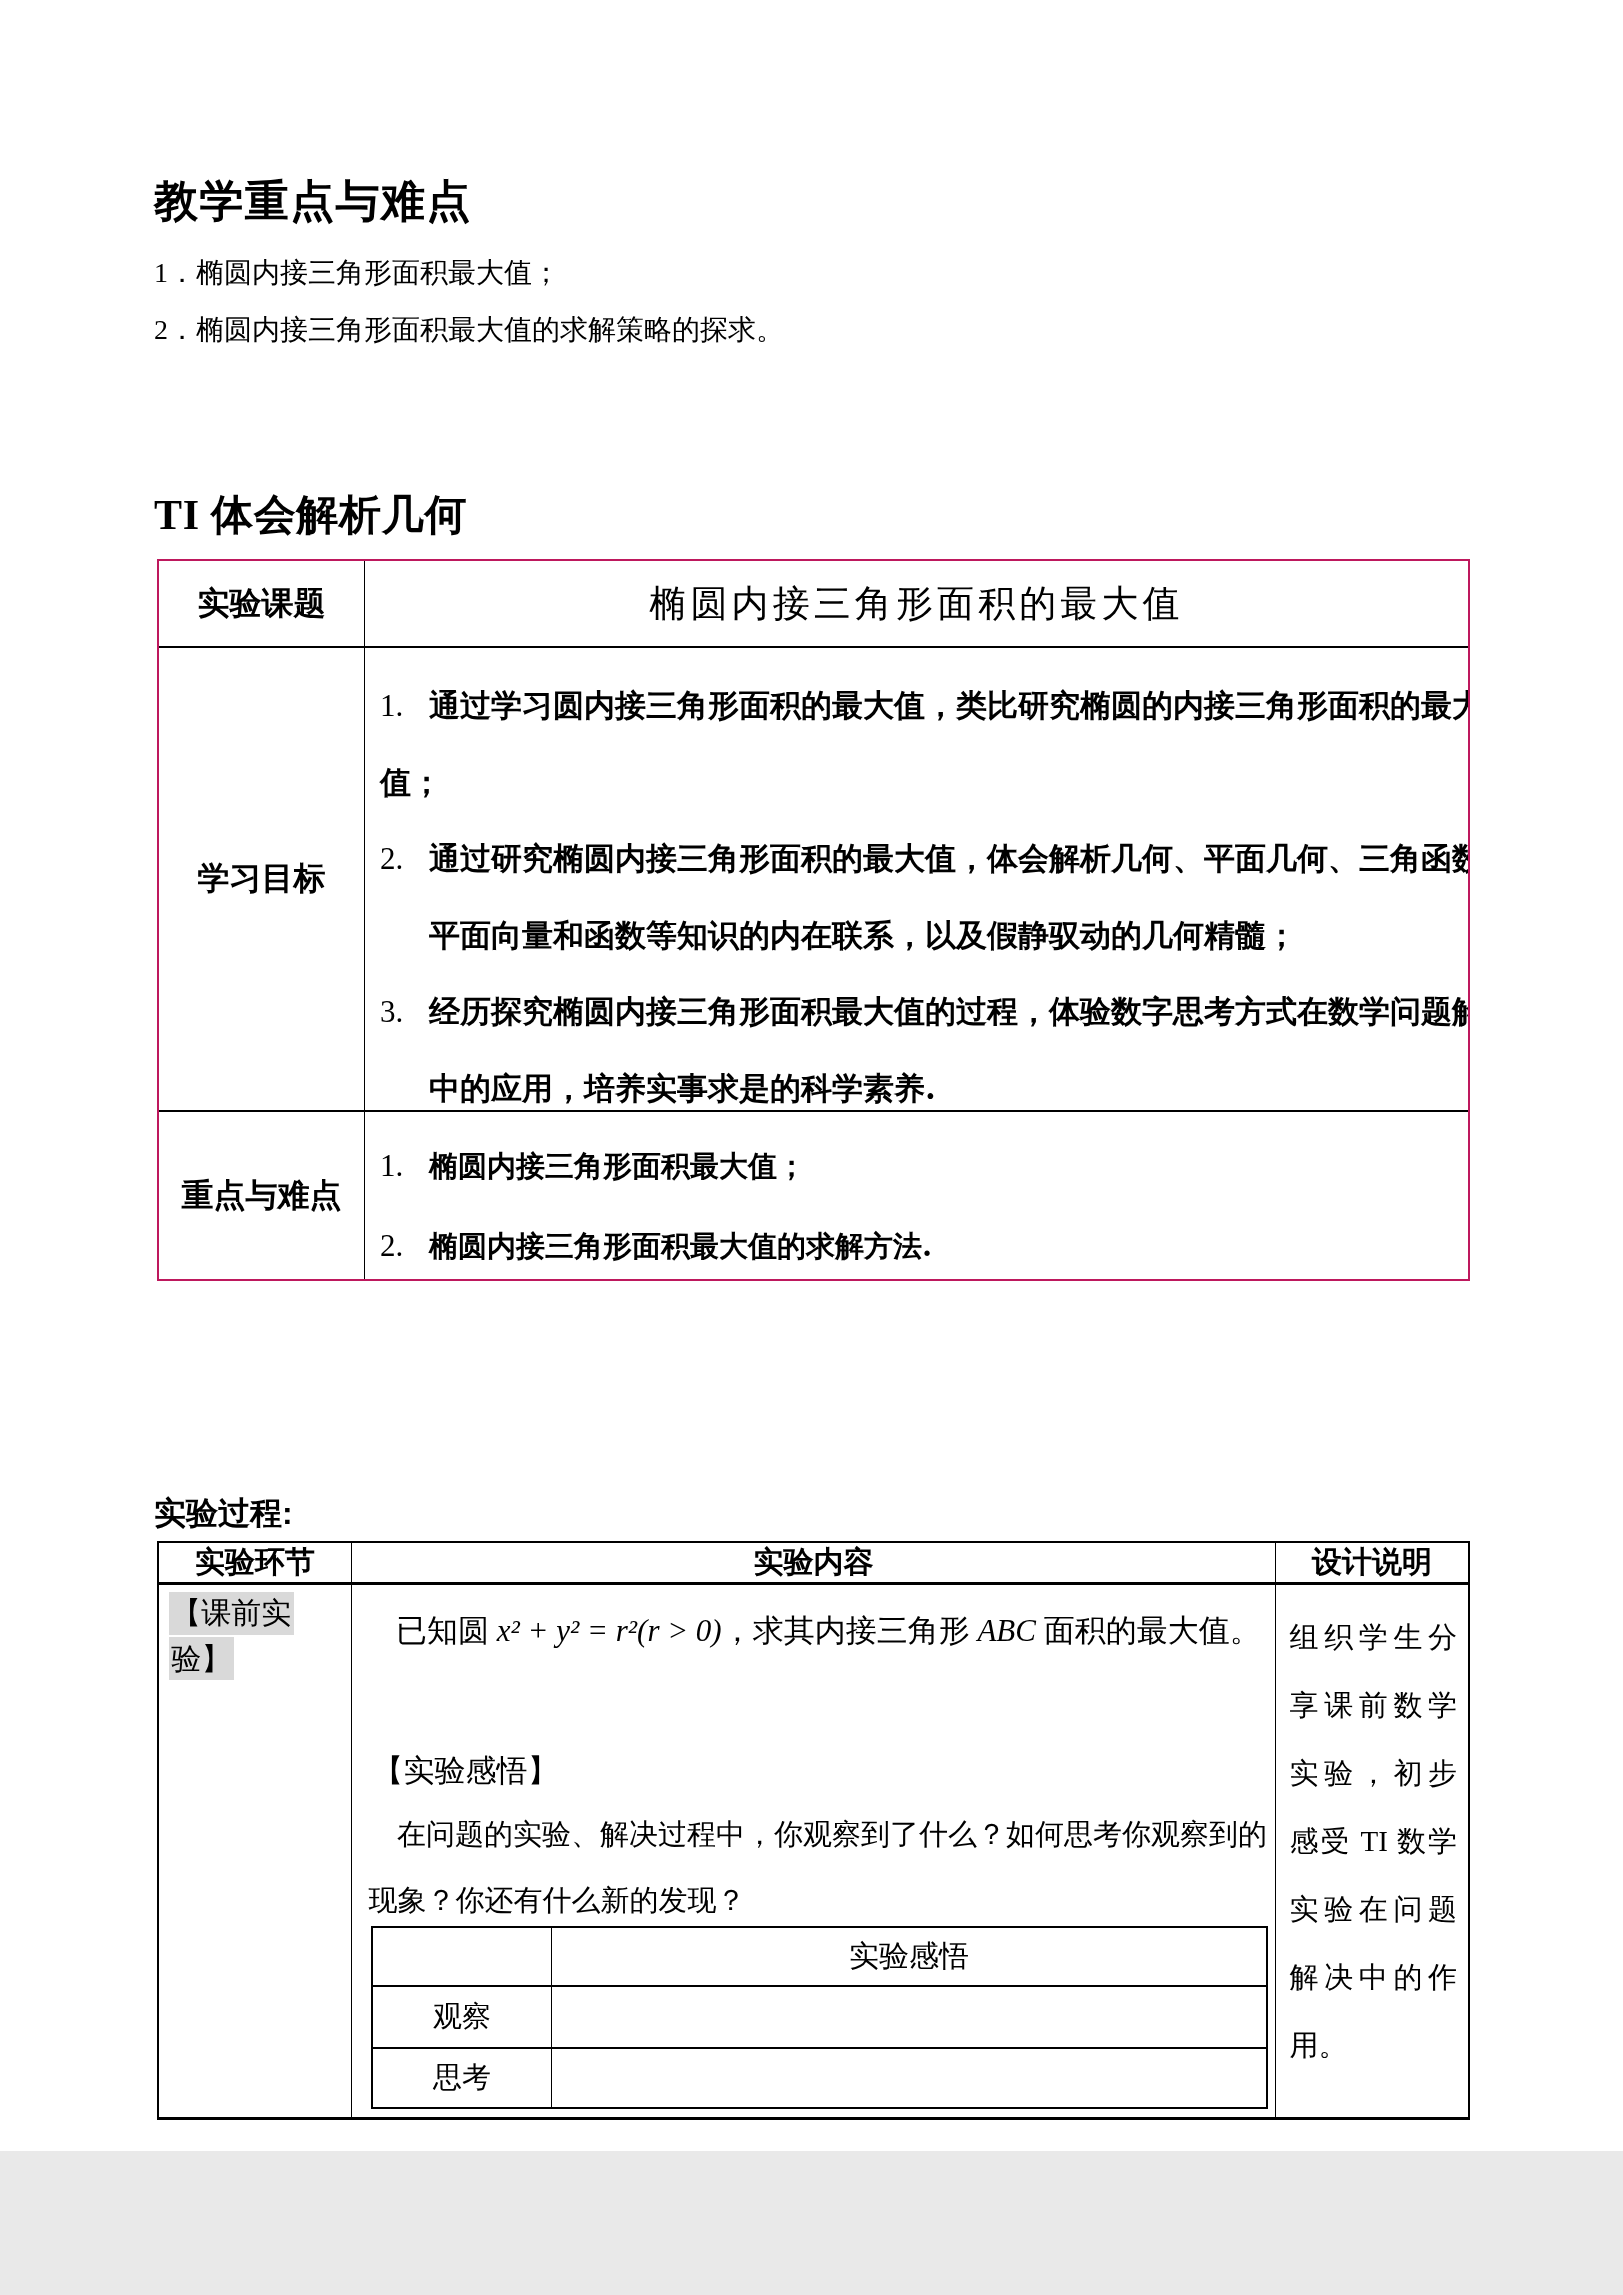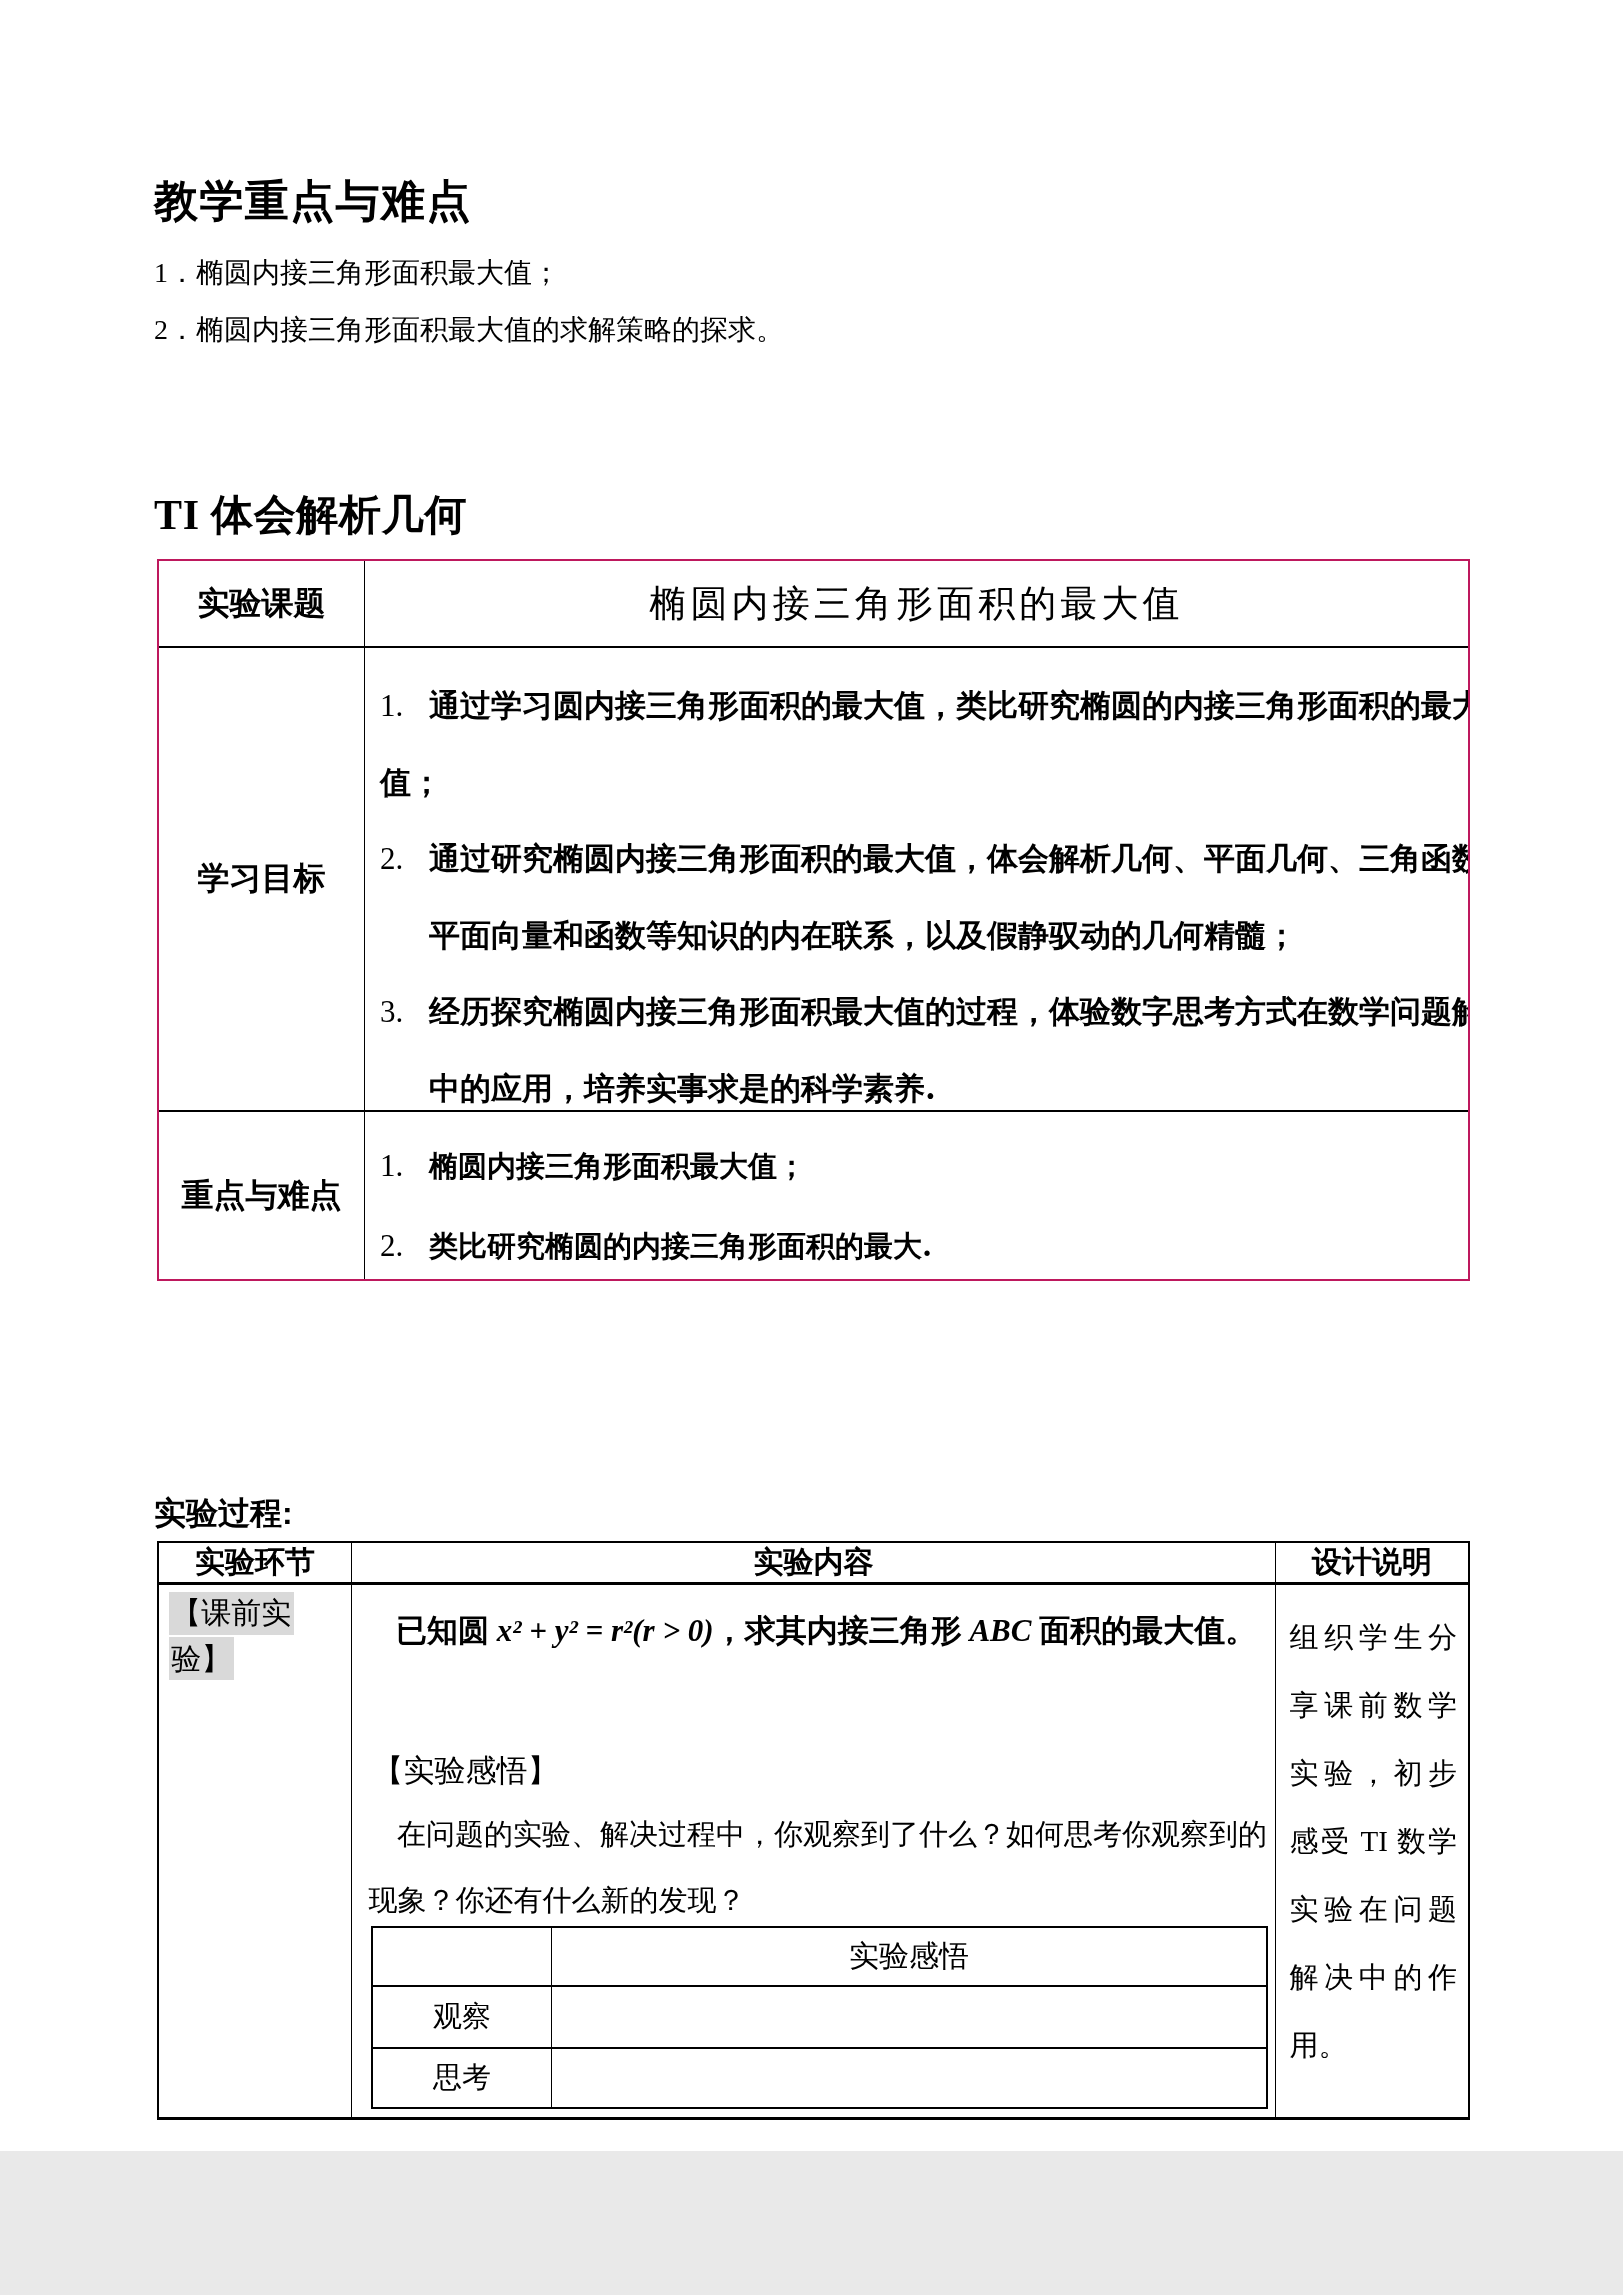--- a/index.html
+++ b/index.html
@@ -79,21 +79,21 @@
   .c2 { width:924px; border-right:1.4px solid #000; position:relative; overflow:hidden; }
   .c3 { flex:1; }
   .c1.body { padding:6.8px 0 0 9.5px; }
   .hl-line {
     display:inline-block; background:#d9d9d9;
     font-family:"Liberation Sans", sans-serif;
     font-size:30px; line-height:40px; padding:1.4px 2.7px; margin-bottom:2.7px;
   }
   .problem {
     position:absolute; left:44px; top:24.5px;
-    font-size:31px; white-space:nowrap;font-weight:bold;
+    font-size:31px; white-space:nowrap;
   }
   .problem .math { font-style:italic; font-family:"Liberation Serif", serif; }
   .ganwu-label { position:absolute; left:20.5px; top:165px; font-size:31px; }
   .para-line { position:absolute; font-size:29px; white-space:nowrap; }
   .p1 { left:45px; top:230px; }
   .p2 { left:16.4px; top:296px; }
   
   .inner-table {
     position:absolute; left:19px; top:341px; width:897px;
     border:2px solid #000;
@@ -151,21 +151,21 @@
       </div>
     </div>
 
     <div class="t-row row-keys">
       <div class="t1-label">重点与难点</div>
       <div class="t1-body script-area keys">
         <div class="s-line">
           <span class="s-num">1.</span><span>椭圆内接三角形面积最大值；</span>
         </div>
         <div class="s-line">
-          <span class="s-num">2.</span><span>类比研究椭圆的内接三角形面积的最大.</span>
+          <span class="s-num">2.</span><span>椭圆内接三角形面积最大值的求解方法.</span>
         </div>
       </div>
     </div>
 
   </div>
 
   <div class="process-title">实验过程:</div>
 
   <div class="table2">
 

